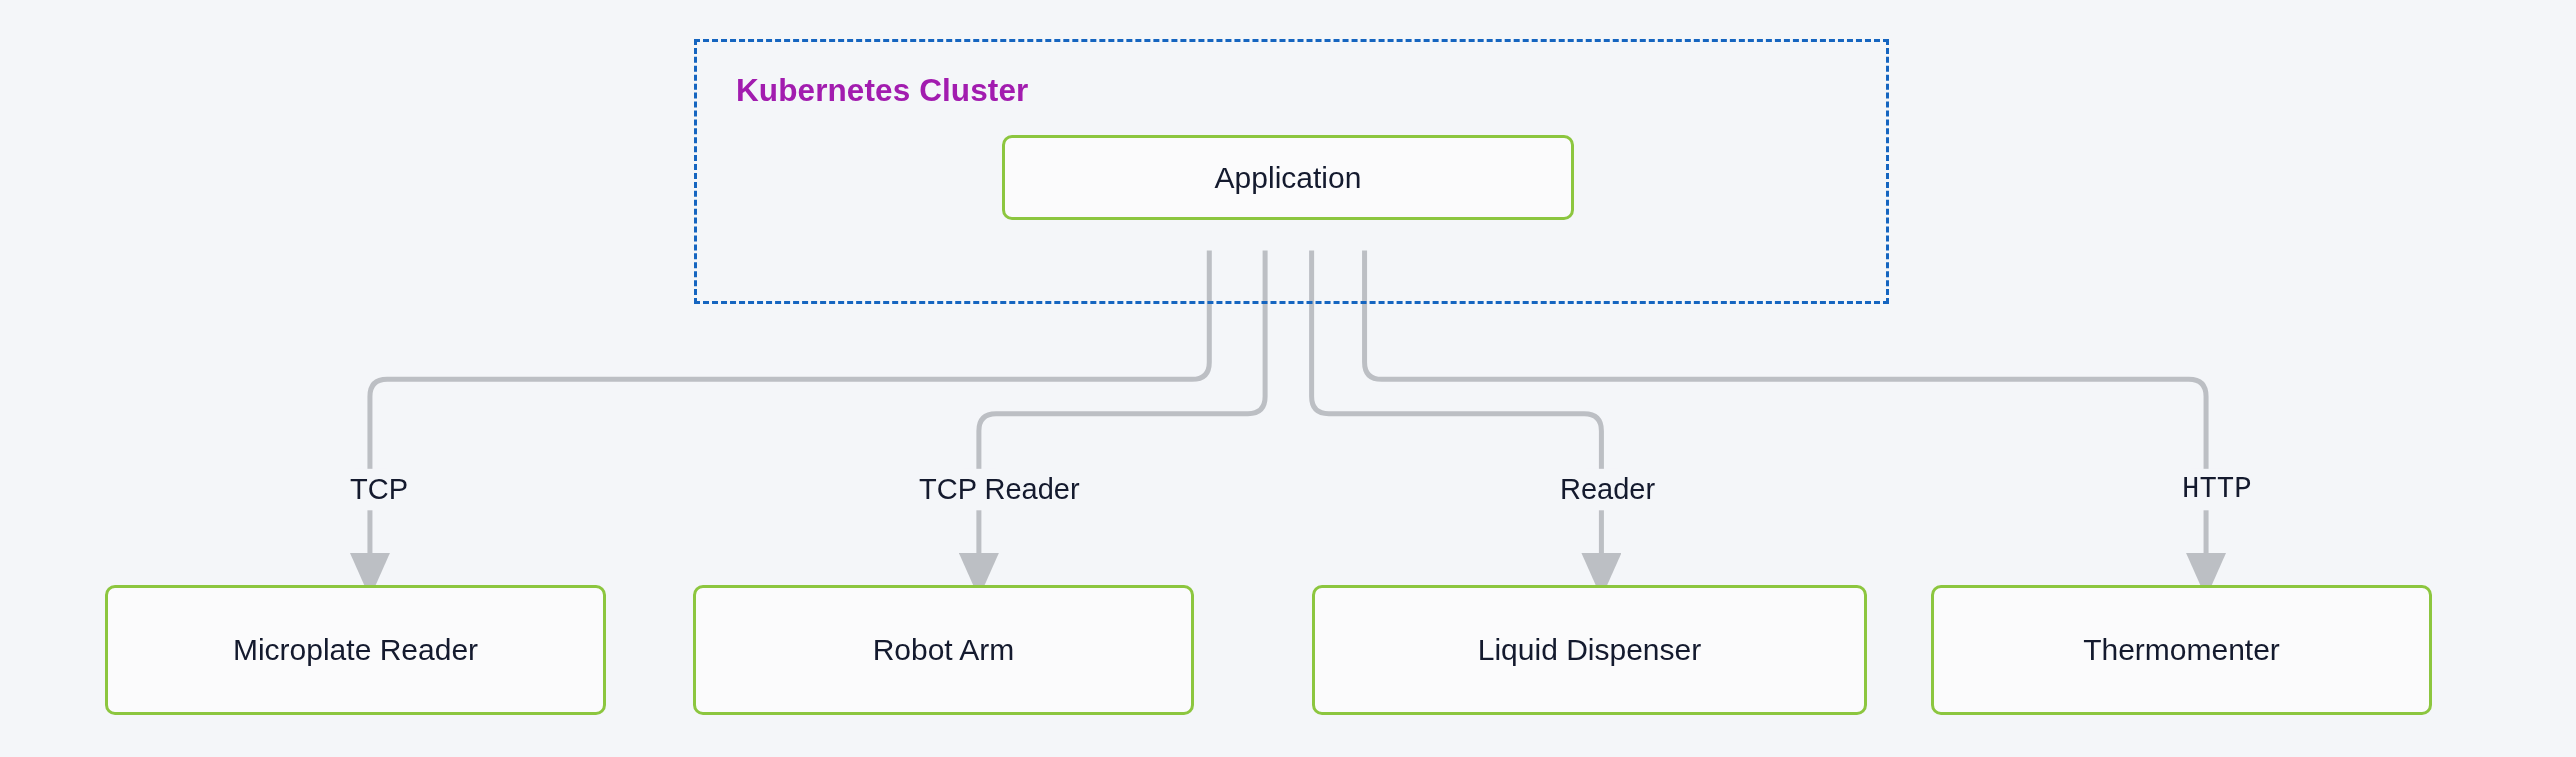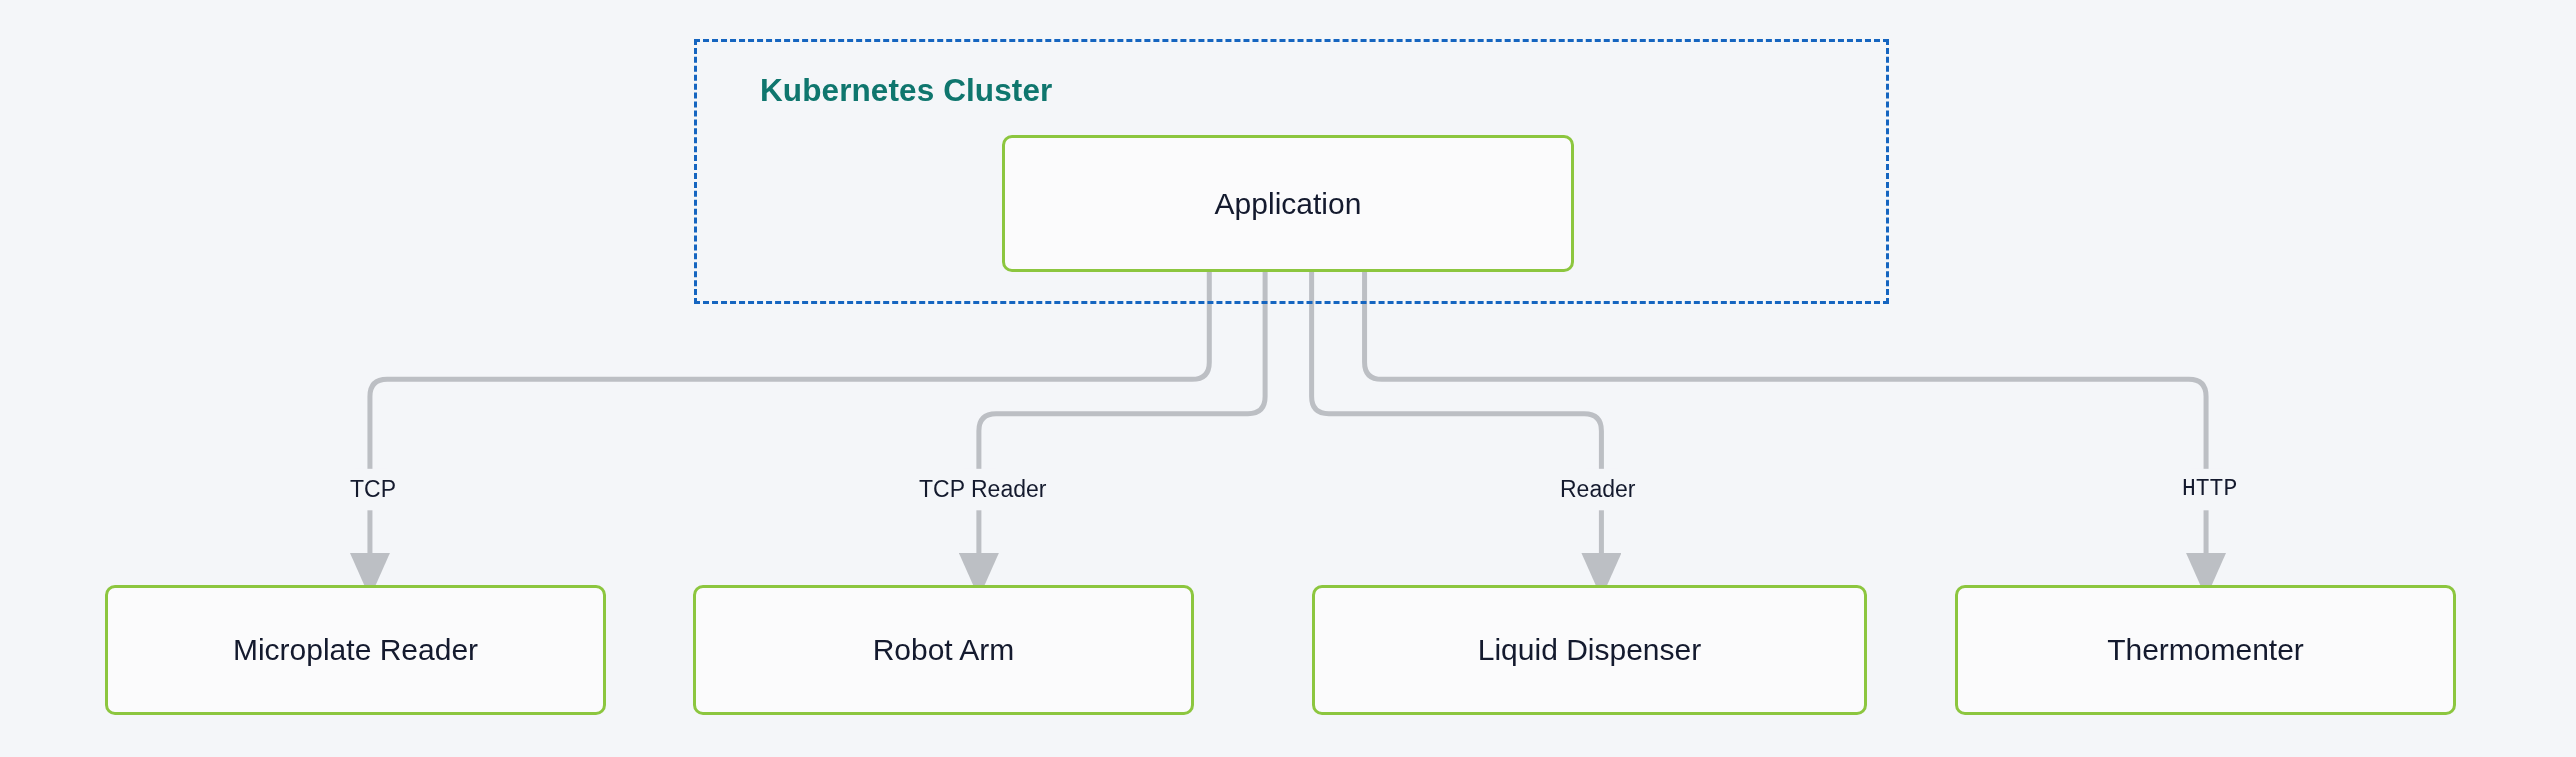--- a/index.html
+++ b/index.html
@@ -39,24 +39,23 @@
     border: 3.6px dashed #1565c0;
     box-sizing: border-box;
     background: transparent;
   }
   .cluster-title {
     position: absolute;
     left: 736px;
     top: 72px;
     font-size: 31.5px;
     font-weight: bold;
-    color: #0f766e;
+    color: #a21caf;
     letter-spacing: 0.1px;
     white-space: nowrap;
-    margin-left: 24px;
   }
 
   
   .node {
     position: absolute;
     box-sizing: border-box;
     background: #fbfbfc;
     border: 3.6px solid #8cc63f;
     border-radius: 10px;
     display: flex;
@@ -66,36 +65,36 @@
   .node-label {
     font-size: 30px;
     color: #141a2e;
     white-space: nowrap;
     line-height: 1;
   }
   #node-application {
     left: 1002px;
     top: 135px;
     width: 572px;
-    height: 137px;
+    height: 85px;
     justify-content: center;
   }
   .device-node {
     top: 585px;
     height: 130px;
   }
   #node-microplate-reader { left: 74px;  width: 501px; margin-left: 31px; }
   #node-robot-arm         { left: 693px;  width: 501px; text-align: center; }
   #node-liquid-dispenser  { left: 1312px; width: 555px; }
-  #node-thermomenter      { left: 1931px; width: 501px; margin-left: 24px; }
+  #node-thermomenter      { left: 1931px; width: 501px; }
 
   
   .edge-label {
     position: absolute;
-    font-size: 23px;
+    font-size: 29px;
     color: #141a2e;
     white-space: nowrap;
     transform: translate(0, -50%);
     line-height: 1;
   }
 </style>
 </head>
 <body>
 
 <div id="diagram-canvas">

